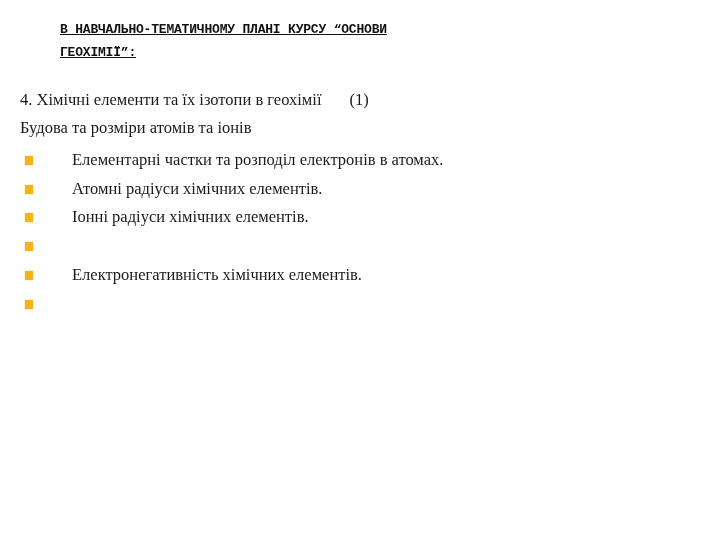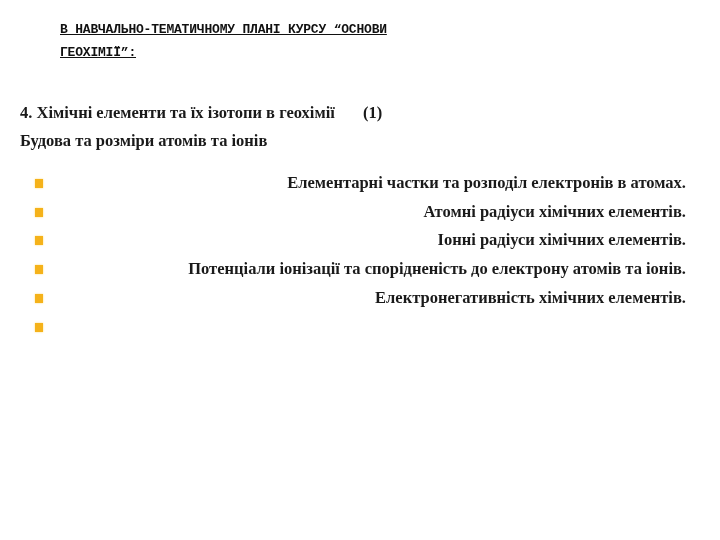--- a/index.html
+++ b/index.html
@@ -23,40 +23,39 @@
       font-family: Liberation Mono, monospace;
       font-weight: bold;
       font-size: 13px;
       line-height: 23px;
       text-decoration: underline;
       letter-spacing: -0.2px;
     }
     .title span { display: block; }
     .body {
       position: absolute;
-      top: 99px;
+      top: 86px;
       left: 20px;
       width: 680px;
       font-size: 16.5px;
-      font-weight: bold;
+      font-weight: normal;
       font-family: "Liberation Serif", serif;
       color: #1a1a1a;
     }
     .line {
       height: 28px;
       line-height: 28px;
       white-space: nowrap;
     }
     .heading-num { display: inline-block; }
     .heading-count { display: inline-block; margin-left: 24px; }
     ul.bullets {
       list-style: none;
-      margin: 14px;
+      margin: 4px;
       padding: 0;
-      text-align: right;
     }
     ul.bullets li {
       position: relative;
       padding-left: 48px;
       line-height: 28.7px;
       min-height: 28.7px;
     }
     ul.bullets li.wrap {
       line-height: 24px;
       padding-top: 2px;
@@ -94,21 +93,20 @@
     <li>
       <span class="bullet-icon" style="background: rgb(245, 178, 26);"></span>
       <span>Атомні радіуси хімічних елементів.</span>
     </li>
     <li>
       <span class="bullet-icon" style="background: rgb(245, 178, 26);"></span>
       <span>Іонні радіуси хімічних елементів.</span>
     </li>
     <li>
       <span class="bullet-icon" style="background: rgb(245, 178, 26);"></span>
-      <span>Потенціали іонізації та спорідненість до електрону атомів та іонів.</span>
     </li>
     <li>
       <span class="bullet-icon" style="background: rgb(245, 178, 26);"></span>
       <span>Електронегативність хімічних елементів.</span>
     </li>
     <li class="wrap">
       <span class="bullet-icon" style="background: rgb(245, 178, 26);"></span>
     </li>
   </ul>
 </div>

